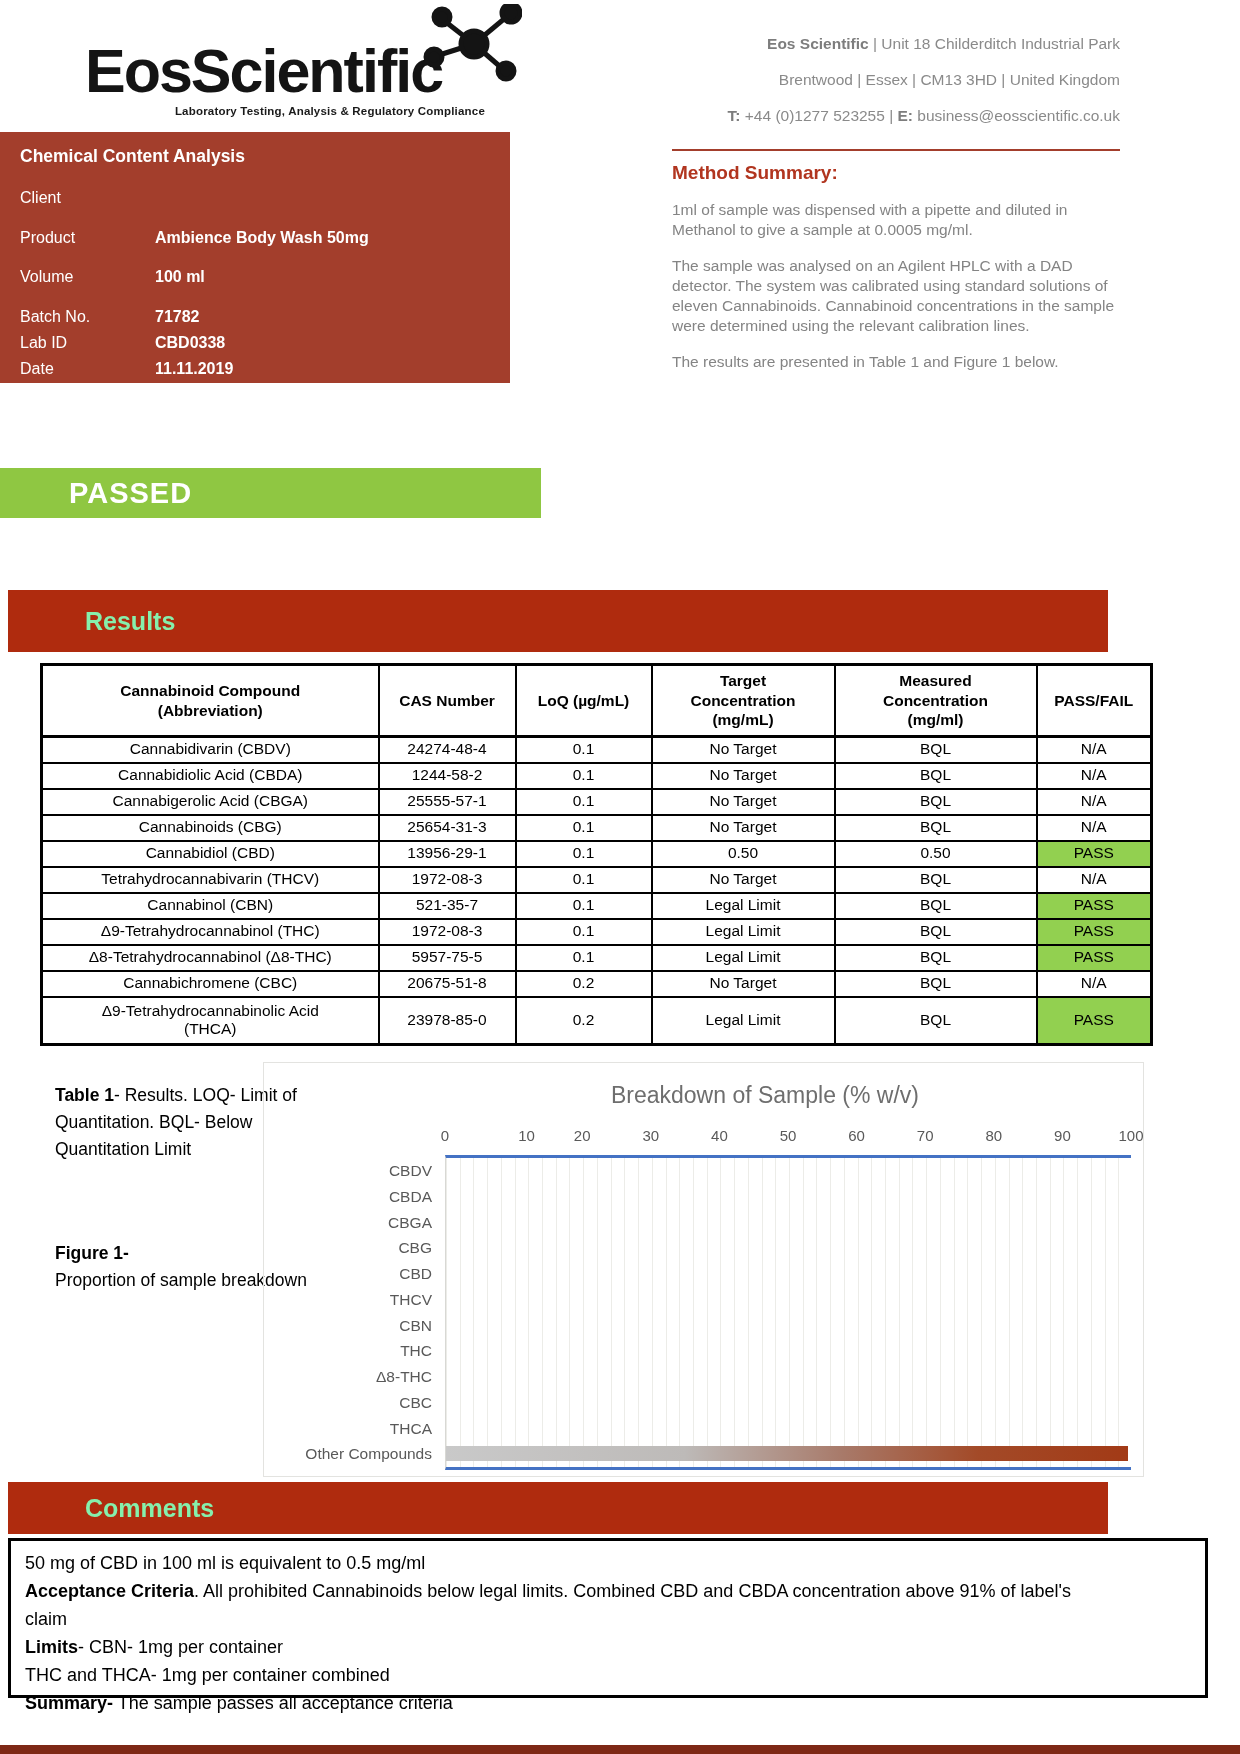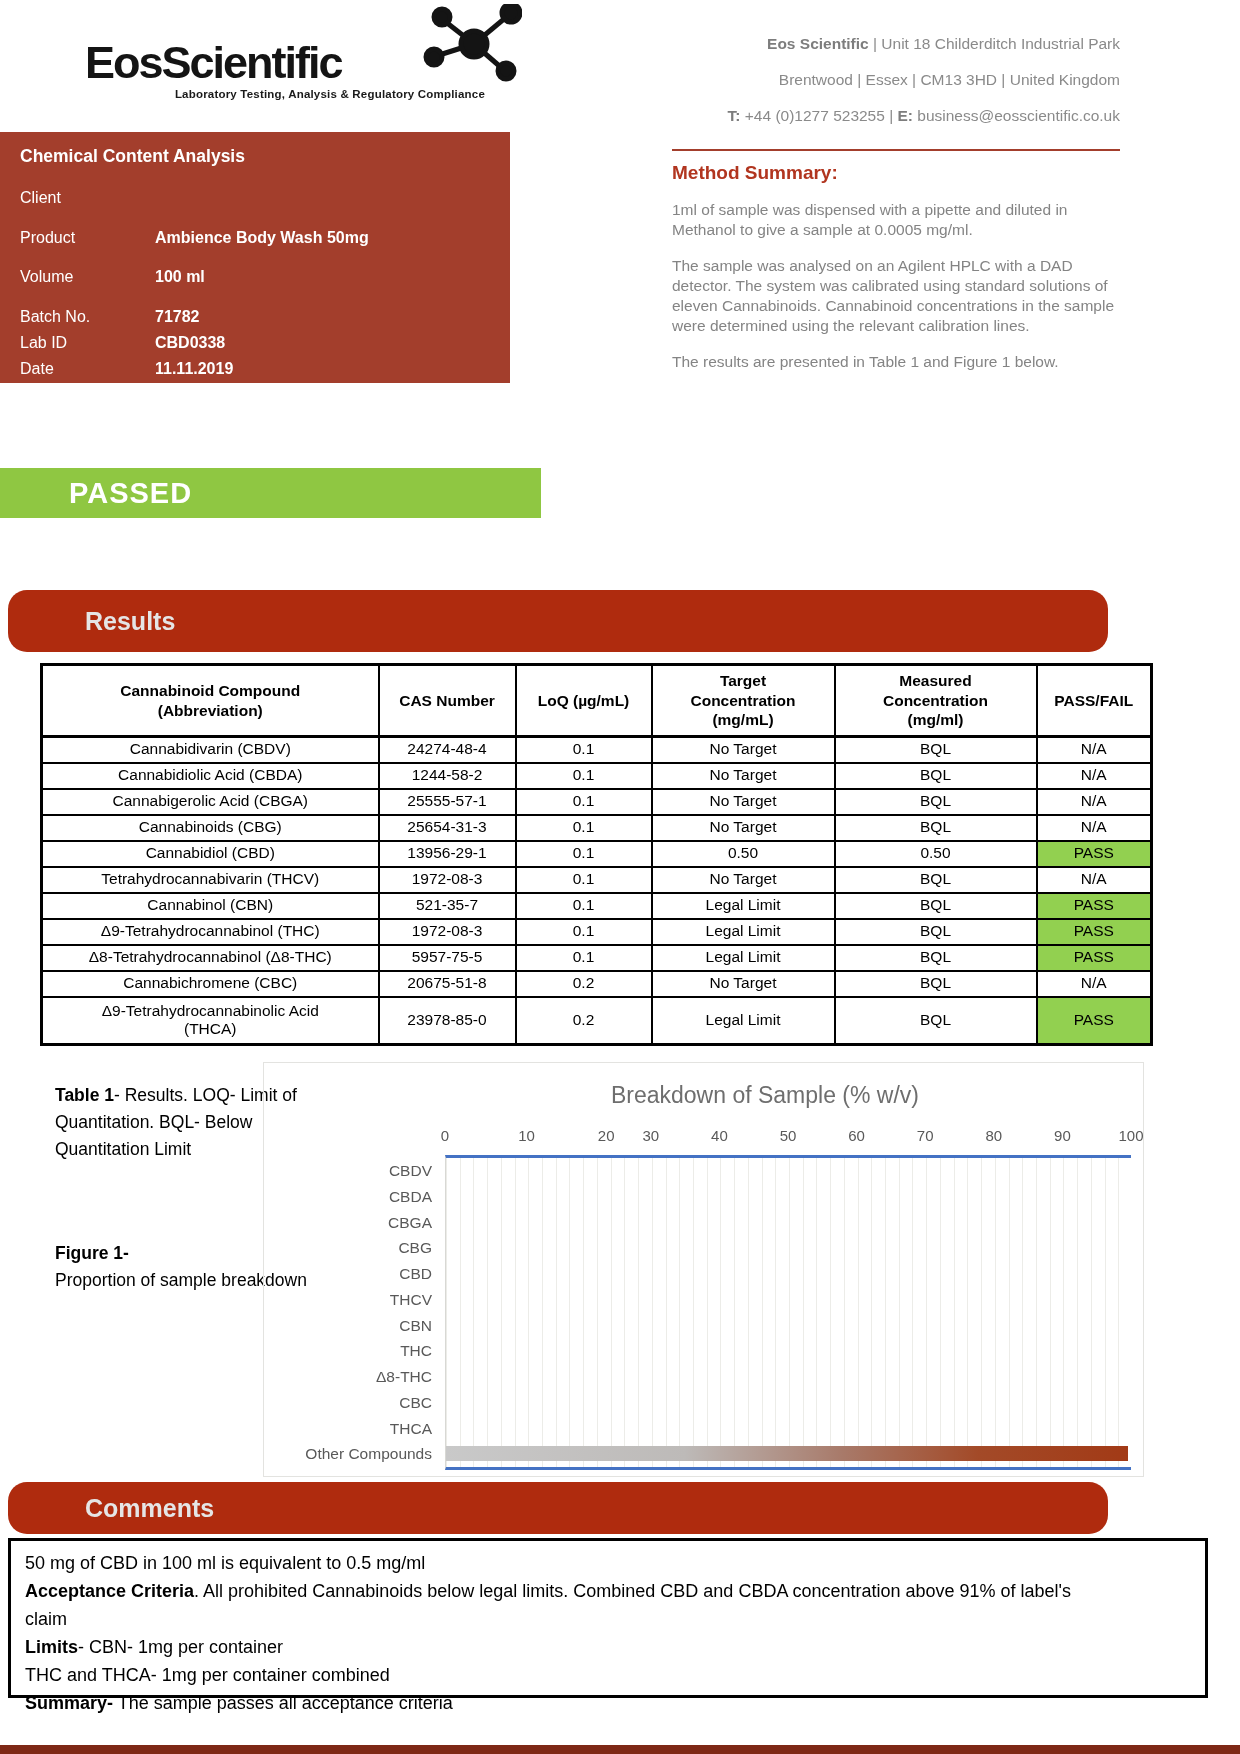--- a/index.html
+++ b/index.html
@@ -16,21 +16,21 @@
   *{margin:0;padding:0;box-sizing:border-box;}
   html,body{background:#f3f3f3;}
   .page{
     position:relative;width:1240px;height:1754px;margin:0 auto;
     background:#ffffff;overflow:hidden;
     font-family:"Liberation Sans", sans-serif;color:#000;
   }
   
   .logo-block{position:absolute;left:85px;top:6px;width:400px;}
   .logo-wordmark{
-    margin-top:32px;font-size:45px;font-weight:bold;letter-spacing:-2px;
+    margin-top:32px;font-size:61px;font-weight:bold;letter-spacing:-2px;
     color:#141414;line-height:1.1;
   }
   .logo-tagline{
     margin-top:0;font-size:11.5px;font-weight:bold;color:#1a1a1a;
     text-align:right;letter-spacing:0.2px;
   }
   .molecule{position:absolute;left:337px;top:-2px;width:100px;height:78px;}
   .contact-block{
     position:absolute;right:120px;top:26px;text-align:right;
     color:#8a8a8a;font-size:15.5px;line-height:36px;
@@ -54,21 +54,21 @@
   .method-title{color:var(--method-title-red);font-size:19px;font-weight:bold;margin-bottom:16px;}
   .method-block p{color:var(--text-gray);font-size:15.5px;line-height:20px;margin-bottom:16px;}
   
   .passed-banner{
     position:absolute;left:0;top:468px;width:541px;height:50px;
     background:var(--passed-green);color:#fff;font-size:29px;font-weight:bold;
     line-height:50px;padding-left:69px;letter-spacing:1px;
   }
   .band{
     position:absolute;left:8px;width:1100px;height:62px;background:var(--band-red);
-    color:#e5e5e5;font-size:25px;font-weight:bold;line-height:62px;padding-left:77px;border-radius:19px;
+    color:#86efac;font-size:25px;font-weight:bold;line-height:62px;padding-left:77px;
   }
   .band-results{top:590px;}
   .band-comments{top:1482px;height:52px;line-height:52px;}
   
   .results-table{
     position:absolute;left:40px;top:663px;width:1110px;
     border-collapse:collapse;table-layout:fixed;
     font-size:15.5px;text-align:center;border:3px solid #000;
   }
   .results-table th,.results-table td{
@@ -311,21 +311,21 @@
 
   <div class="caption caption-table"><span class="cb">Table 1</span><span>- Results. LOQ- Limit of Quantitation. BQL- Below Quantitation Limit</span></div>
   <div class="caption caption-figure"><span class="cb">Figure 1-</span><br><span>Proportion of sample breakdown</span></div>
 
   <section>
     <div class="chart-frame"></div>
     <div class="chart-title">Breakdown of Sample (% w/v)</div>
     <div class="x-ticks" id="x-ticks">
         <span style="left: 0%;">0</span>
         <span style="left: 10%; margin-left: 13px;">10</span>
-        <span style="left: 20%; margin-left: 24px;">20</span>
+        <span style="left: 20%;">20</span>
         <span style="left: 30%;">30</span>
         <span style="left: 40%;">40</span>
         <span style="left: 50%;">50</span>
         <span style="left: 60%;">60</span>
         <span style="left: 70%;">70</span>
         <span style="left: 80%;">80</span>
         <span style="left: 90%;">90</span>
         <span style="left: 100%;">100</span>
       </div>
     <div class="cat-labels" id="cat-labels">

